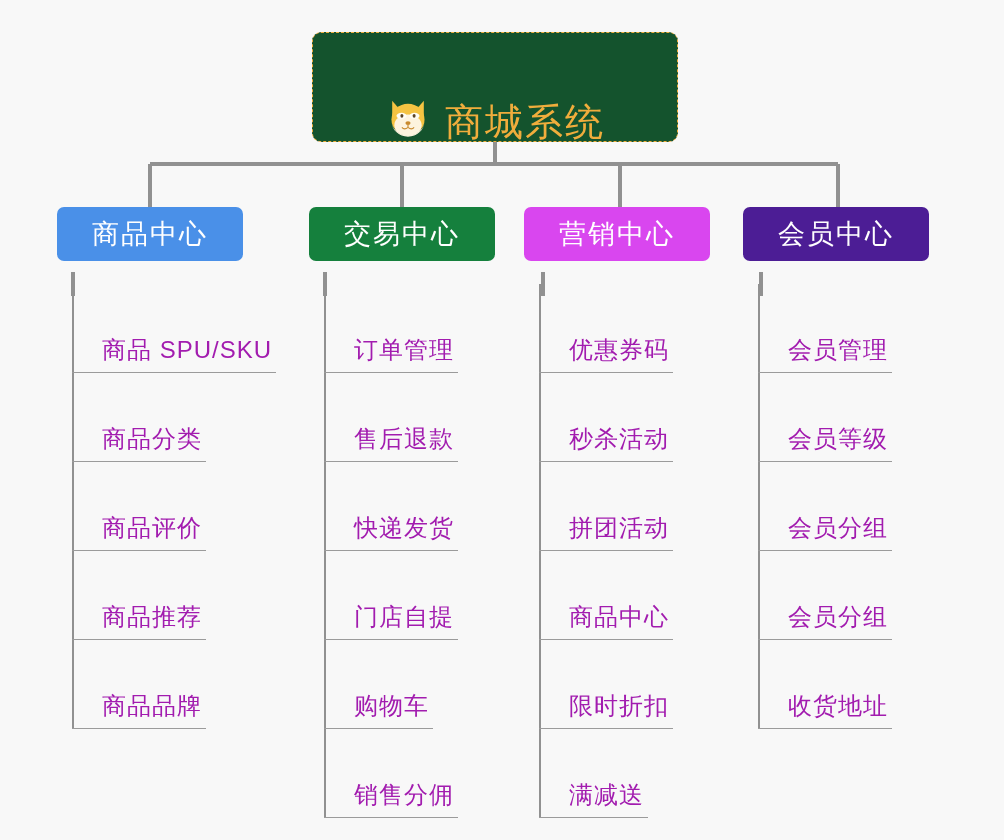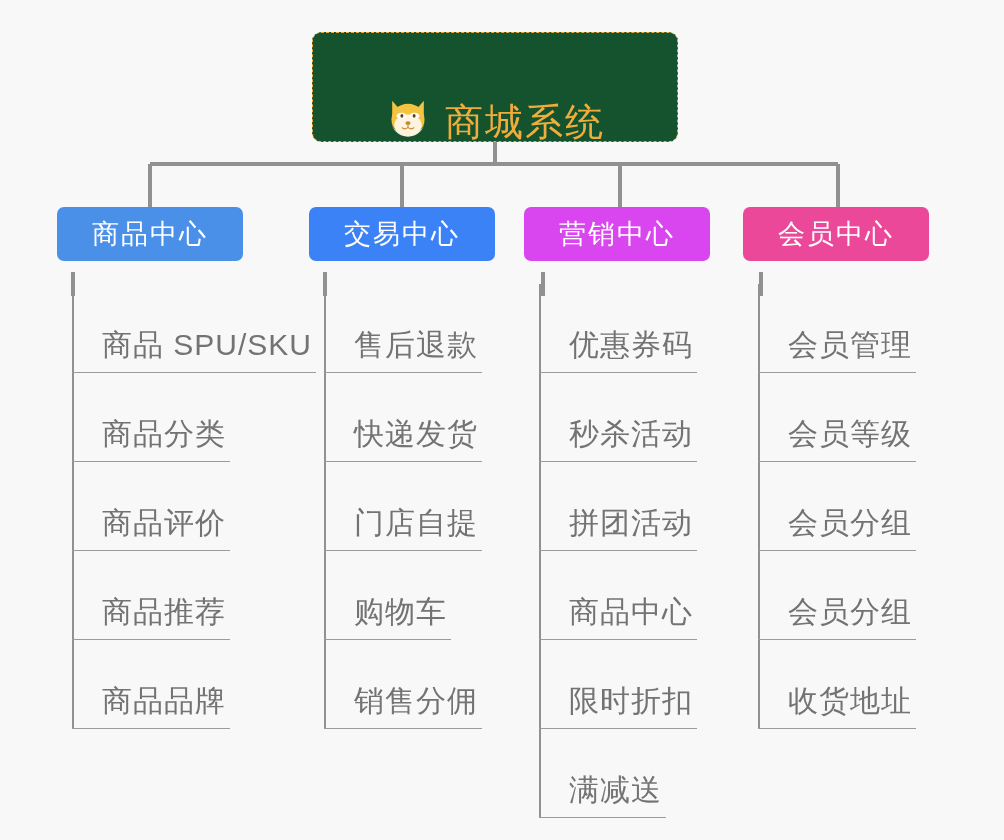--- a/index.html
+++ b/index.html
@@ -102,22 +102,22 @@
   .leaf {
     position: relative;
     height: 89px;
     box-sizing: border-box;
     display: flex;
     align-items: flex-end;
   }
   .leaf-label {
     display: inline-block;
     padding: 0 4px 6px 28px;
-    font-size: 30px;
-    color: #737373;
+    font-size: 24px;
+    color: #a21caf;
     letter-spacing: 1px;
     white-space: nowrap;
     border-bottom: 1px solid #9b9b9b;
     margin-left: -2px;
     padding-left: 30px;
   }
 </style>
 </head>
 <body>
 
@@ -178,22 +178,25 @@
       <div class="leaf">
           <span class="leaf-label">商品推荐</span>
         </div>
       <div class="leaf">
           <span class="leaf-label">商品品牌</span>
         </div>
     </div>
   </div>
 
   <div class="column col-1">
-    <div class="col-header" style="background:#3b82f6">交易中心</div>
-    <div class="col-items">
+    <div class="col-header" style="background:#15803d">交易中心</div>
+    <div class="col-items">
+      <div class="leaf">
+          <span class="leaf-label">订单管理</span>
+        </div>
       <div class="leaf">
           <span class="leaf-label">售后退款</span>
         </div>
       <div class="leaf">
           <span class="leaf-label">快递发货</span>
         </div>
       <div class="leaf">
           <span class="leaf-label">门店自提</span>
         </div>
       <div class="leaf">
@@ -223,21 +226,21 @@
       <div class="leaf">
           <span class="leaf-label">限时折扣</span>
         </div>
       <div class="leaf">
           <span class="leaf-label">满减送</span>
         </div>
     </div>
   </div>
 
   <div class="column col-3">
-    <div class="col-header" style="background:#ec4899">会员中心</div>
+    <div class="col-header" style="background:#4c1d95">会员中心</div>
     <div class="col-items">
       <div class="leaf">
           <span class="leaf-label">会员管理</span>
         </div>
       <div class="leaf">
           <span class="leaf-label">会员等级</span>
         </div>
       <div class="leaf">
           <span class="leaf-label">会员分组</span>
         </div>

